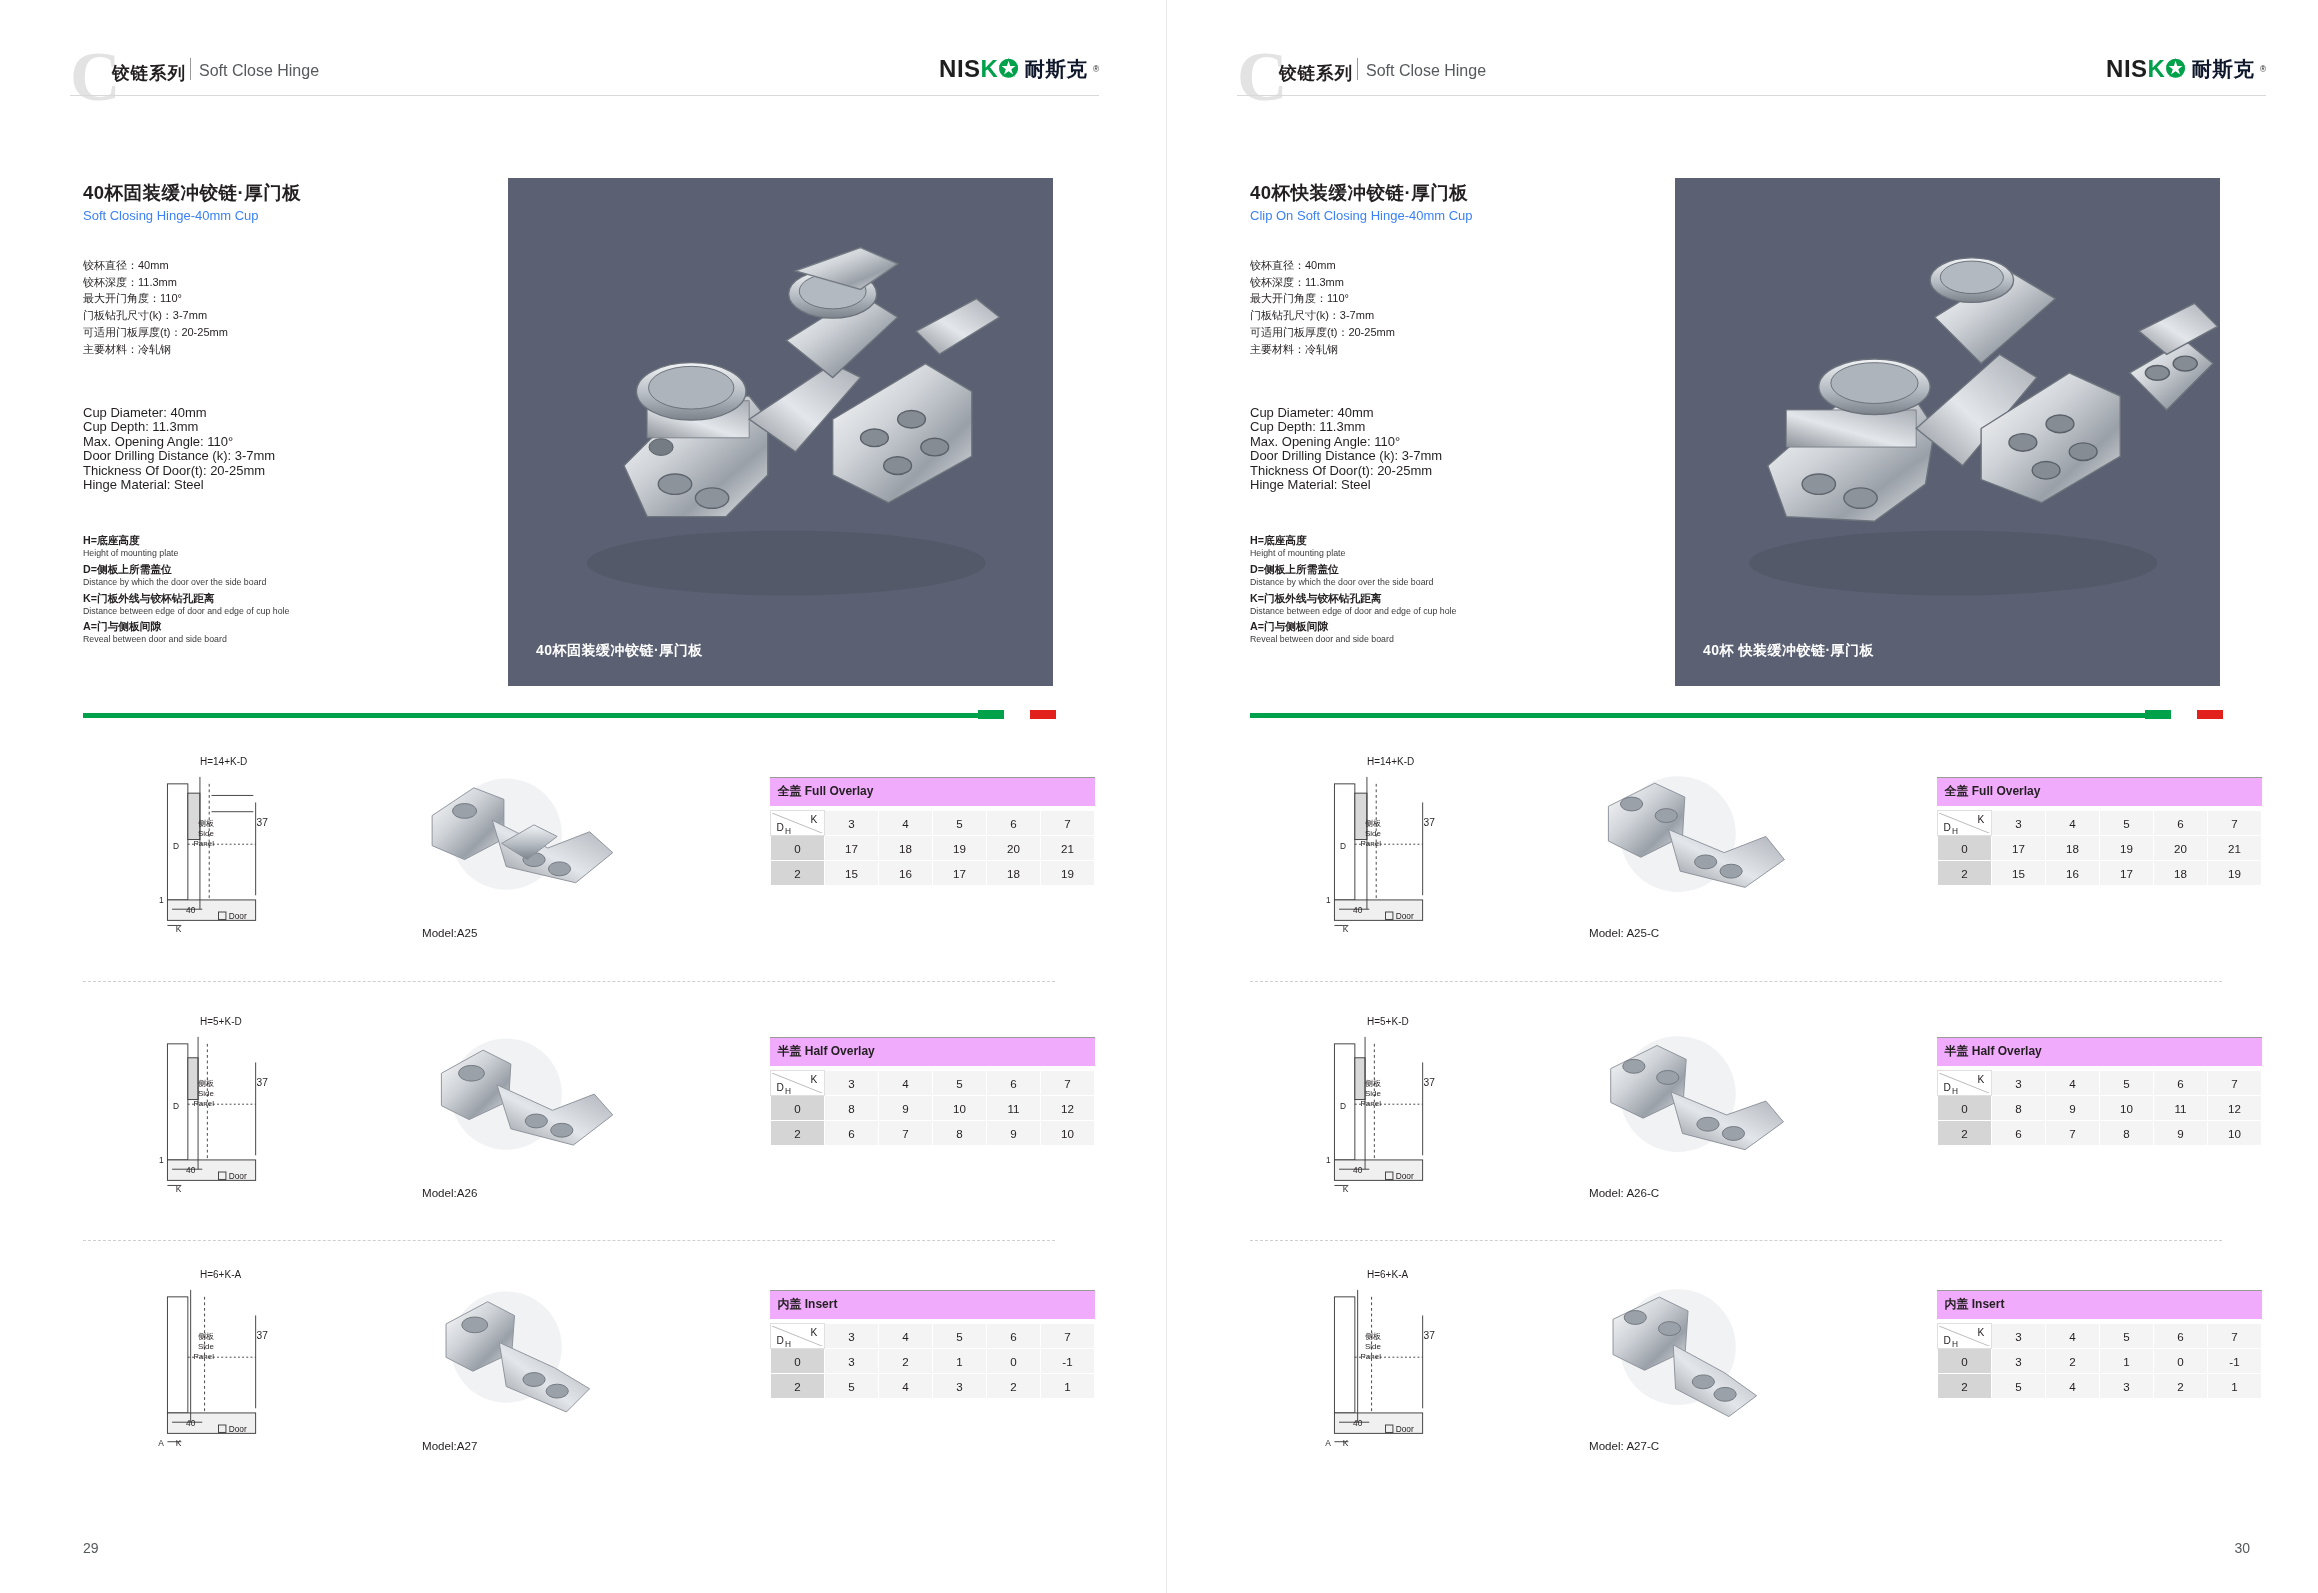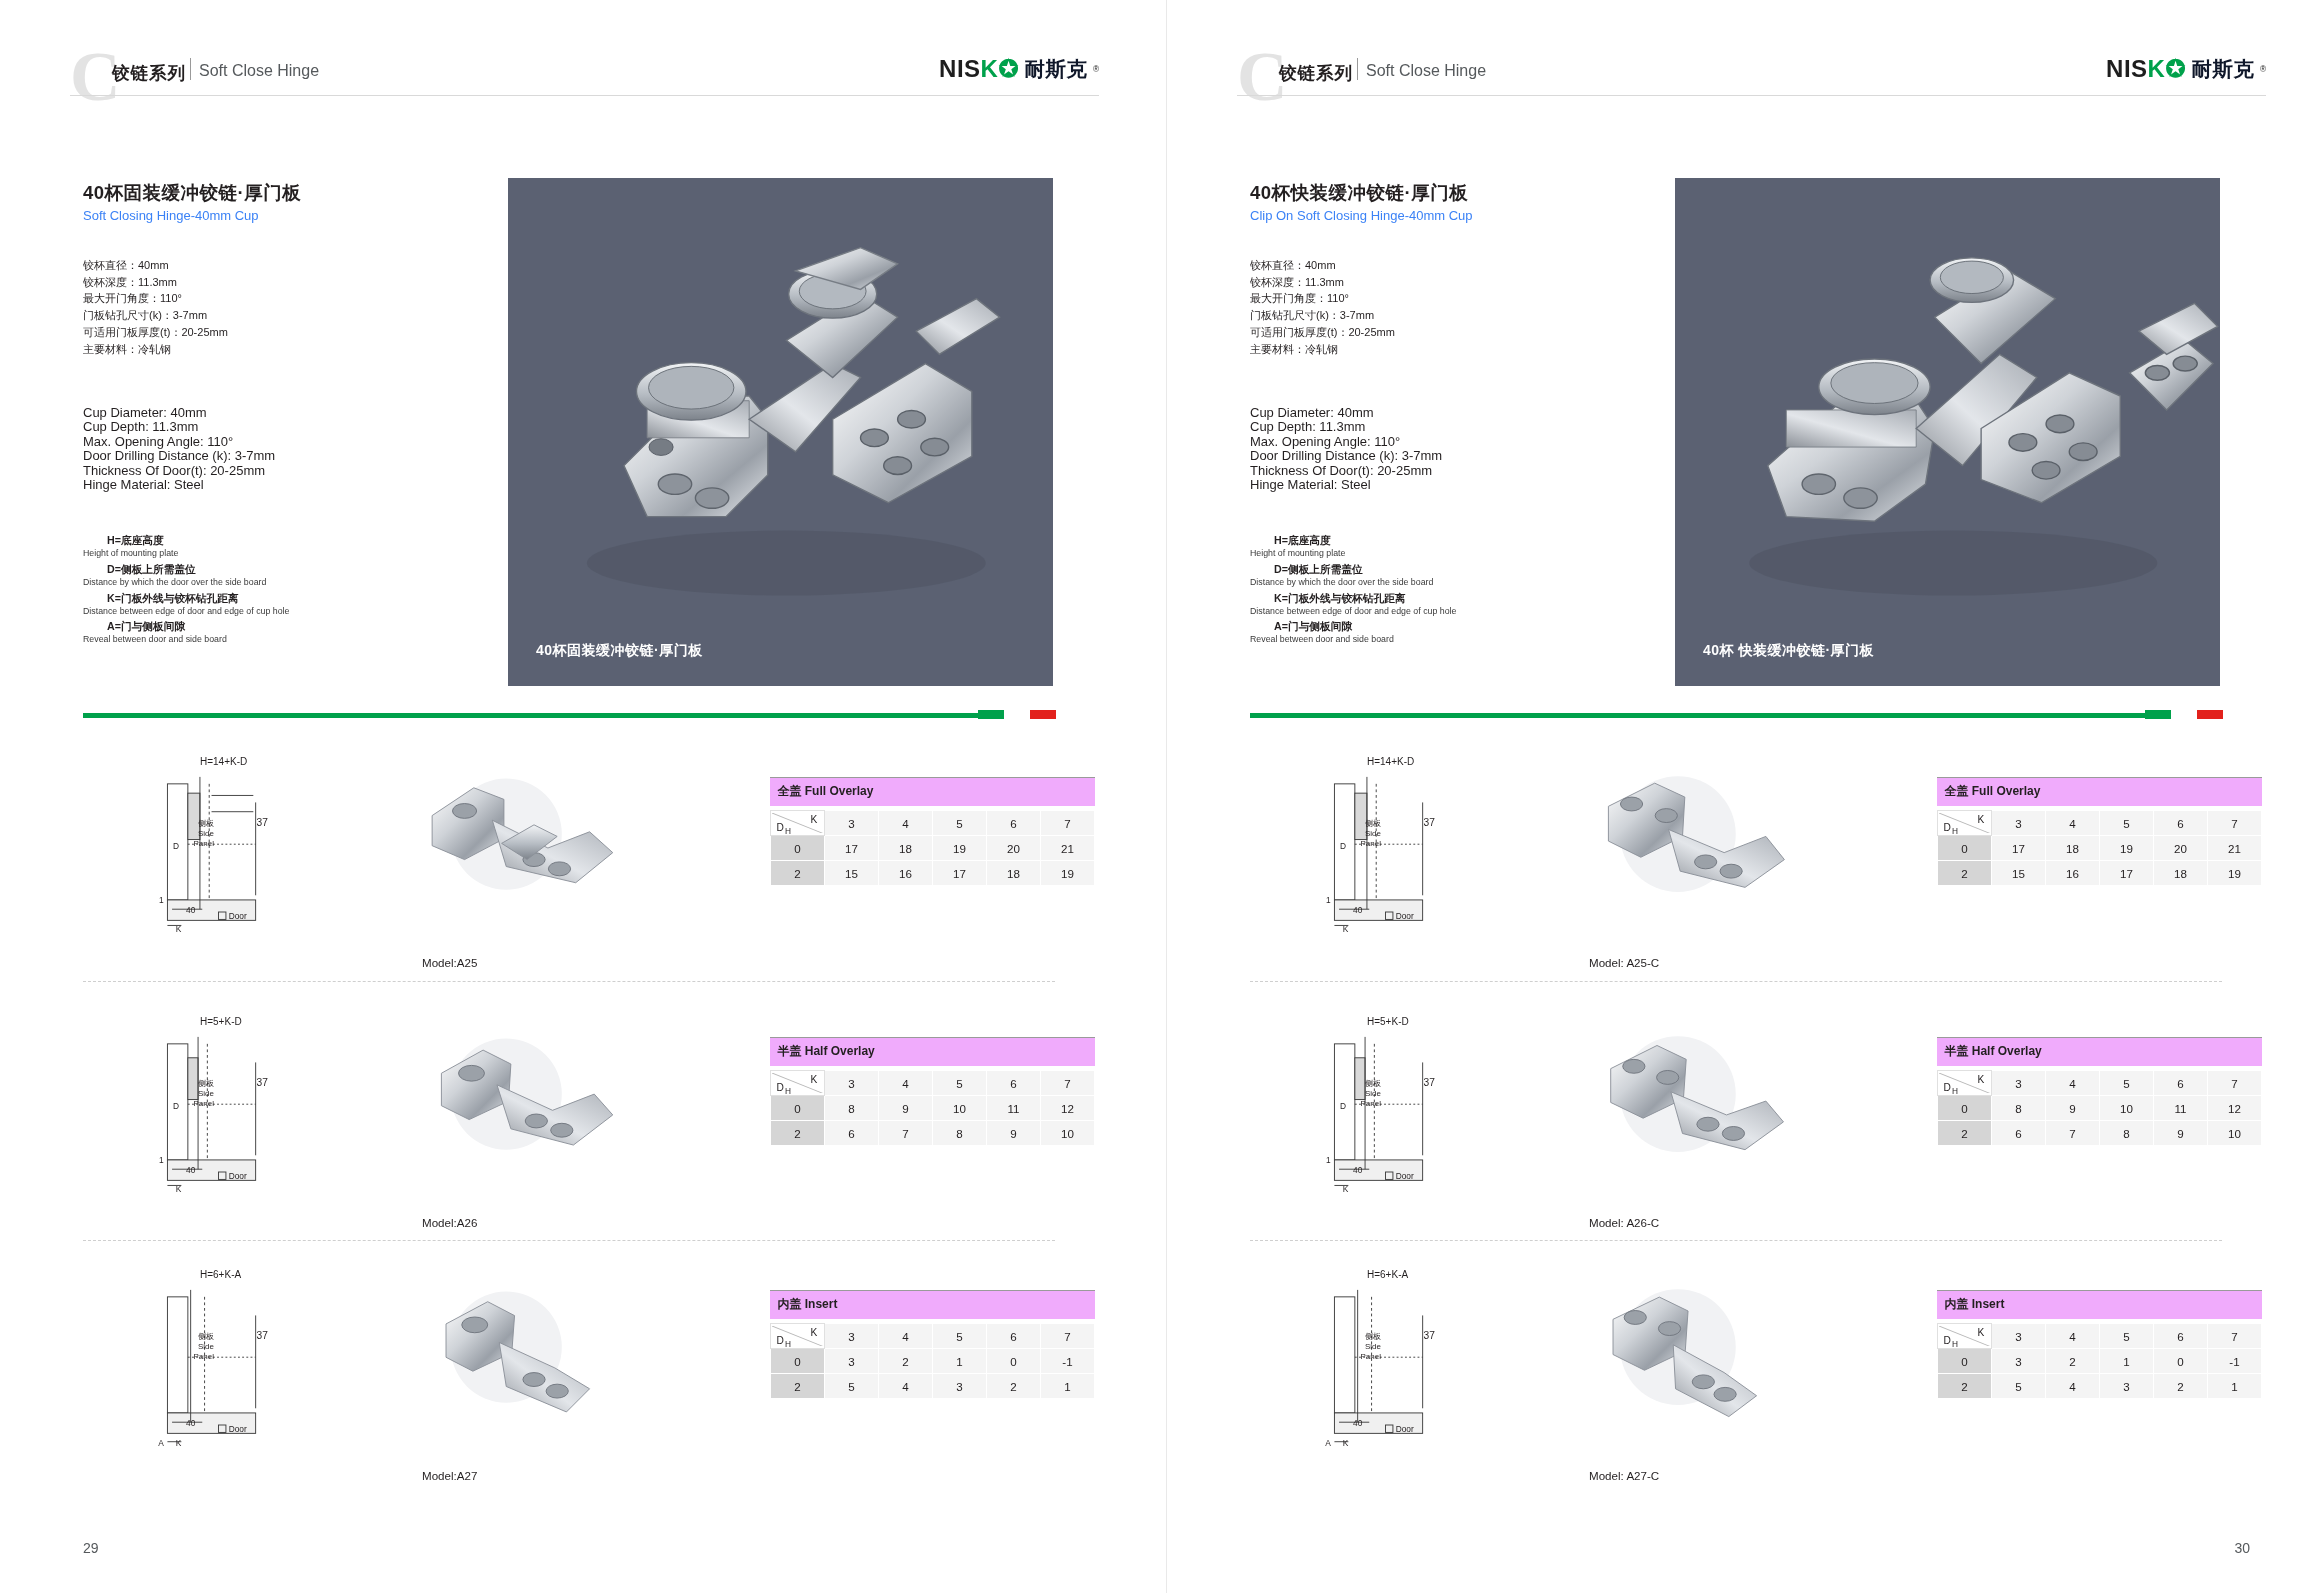--- a/index.html
+++ b/index.html
@@ -155,21 +155,20 @@
     left: 83px;
     top: 533px;
     width: 362px;
   }
   .legend-row { margin-bottom: 2.8px; }
   .legend-cn {
     font-size: 10.7px;
     font-weight: bold;
     color: #231f20;
     line-height: 14px;
-    margin-left: 24px;
   }
   .legend-en {
     font-size: 8.8px;
     color: #3a3a3a;
     line-height: 12px;
   }
 
   
   .hero {
     position: absolute;
@@ -256,21 +255,21 @@
   .photo {
     position: absolute;
     left: 325px;
     top: 9.3px;
     width: 241px;
     height: 176px;
   }
   .model-label {
     position: absolute;
     left: 352px;
-    top: 205px;
+    top: 175px;
     font-size: 11.6px;
     color: #231f20;
   }
   .tbl {
     position: absolute;
     left: 700px;
     top: 25.5px;
     width: 325px;
   }
   .tbl-head {

